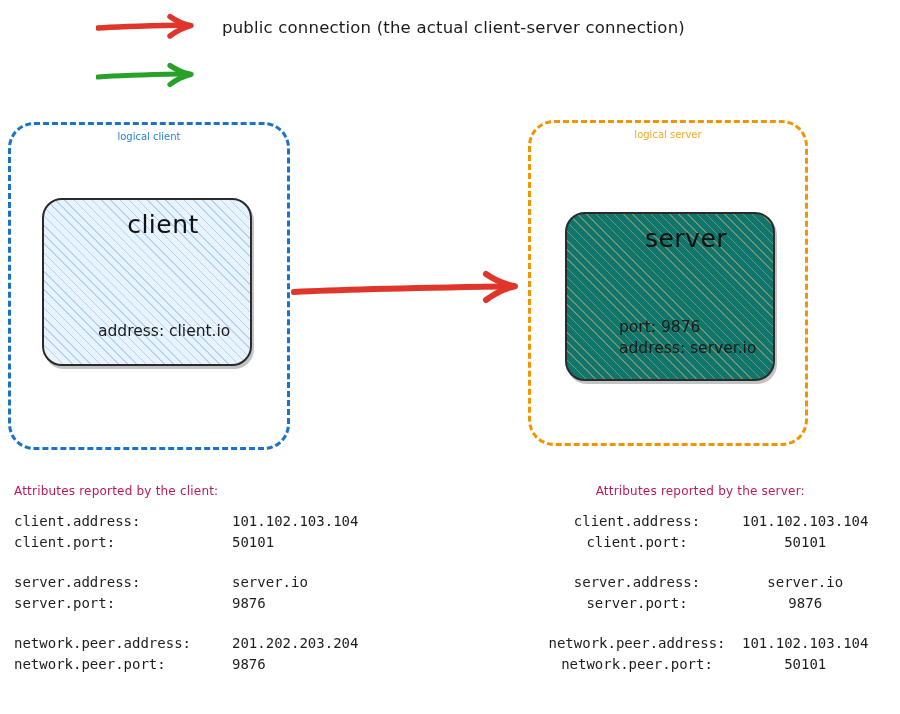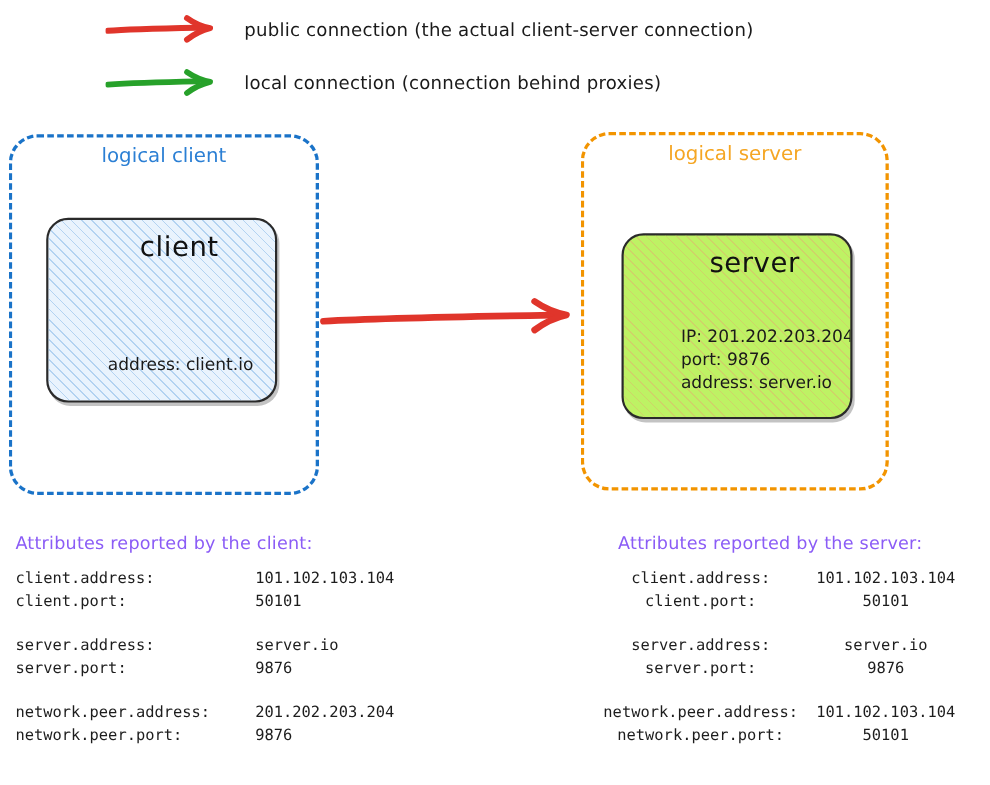--- a/index.html
+++ b/index.html
@@ -45,41 +45,41 @@
   }
   #logical-server-box {
     left: 528px; top: 120px; width: 274px; height: 320px;
     border-color: #f29400;
   }
   .logical-label {
     position: absolute;
     top: 6px;
     left: 0; right: 0;
     text-align: center;
-    font-size: 18px;
+    font-size: 10px;
     white-space: nowrap;
   }
   #logical-client-label { color: #2b7fd4; }
   #logical-server-label { color: #f5a623; }
 
   
   .node-box {
     position: absolute;
     border: 2.2px solid #2a2a2a;
     border-radius: 20px;
     box-shadow: 2px 3px 0 rgba(40,40,40,0.28);
     overflow: hidden;
   }
   #client-node {
     left: 42px; top: 198px; width: 206px; height: 164px;
     background-color: #e9f3fd;
   }
   #server-node {
     left: 565px; top: 212px; width: 206px; height: 165px;
-    background-color: #bef264;
+    background-color: #0f766e;
   }
   .hatch {
     position: absolute; inset: 0;
     pointer-events: none;
   }
   #client-node .hatch {
     background-image: repeating-linear-gradient(
       45deg,
       rgba(125,178,229,0.50) 0px,
       rgba(125,178,229,0.50) 1.1px,
@@ -119,22 +119,22 @@
   #server-node .node-lines { left: 20px; bottom: 20px; }
 
   
   #public-arrow { position: absolute; left: 290px; top: 265px; width: 240px; height: 50px; }
 
   
   .attr-panel { position: absolute; }
   #attr-panel-client { left: 14px; top: 484px; }
   #attr-panel-server { left: 532px; top: 484px; text-align: center; }
   .attr-heading {
-    font-size: 16px;
-    color: #8b5cf6;
+    font-size: 12px;
+    color: #be185d;
     letter-spacing: 0.2px;
     white-space: nowrap;
     margin-bottom: 13px;
   }
   .attr-table {
     font-family: "DejaVu Sans Mono", monospace;
     font-size: 14px;
     line-height: 20.5px;
     color: #1d1d1d;
     border-collapse: collapse;
@@ -155,21 +155,20 @@
       <path d="M74,4.5 C80,8.8 88,12.4 95,13.6 C88,15.4 80,19.4 74,24" stroke="#e0352b" stroke-width="5.4" fill="none" stroke-linecap="round" stroke-linejoin="round"></path>
     </svg>
     <span class="legend-text">public connection (the actual client-server connection)</span>
   </div>
 
   <div class="legend-row" id="legend-row-local">
     <svg class="legend-arrow" viewBox="0 0 104 30">
       <path d="M2,17 C20,15.6 62,14.4 84,14" stroke="#27a12a" stroke-width="5.2" fill="none" stroke-linecap="round"></path>
       <path d="M74,5.5 C80,9.6 88,13 95,14.4 C88,16 80,20 74,24.5" stroke="#27a12a" stroke-width="5.2" fill="none" stroke-linecap="round" stroke-linejoin="round"></path>
     </svg>
-    <span class="legend-text">local connection (connection behind proxies)</span>
   </div>
 
 </div>
 
 <div class="logical-box" id="logical-client-box">
   <div class="logical-label" id="logical-client-label">logical client</div>
 </div>
 
 <div class="node-box" id="client-node">
   <div class="hatch"></div>
@@ -183,21 +182,20 @@
 
 <div class="logical-box" id="logical-server-box">
   <div class="logical-label" id="logical-server-label">logical server</div>
 </div>
 
 <div class="node-box" id="server-node">
   <div class="hatch"></div>
   <div class="node-inner">
     <div class="node-title">server</div>
     <div class="node-lines">
-      <div>IP: 201.202.203.204</div>
       <div>port: 9876</div>
       <div>address: server.io</div>
     </div>
   </div>
 </div>
 
 <svg id="public-arrow" viewBox="0 0 240 50">
   <path d="M4,27 C50,24.5 150,22.5 212,21.5" stroke="#e0352b" stroke-width="6" fill="none" stroke-linecap="round"></path>
   <path d="M196,9 C204,14.6 214,19 225,21.3 C214,23.6 204,29 196,35" stroke="#e0352b" stroke-width="6" fill="none" stroke-linecap="round" stroke-linejoin="round"></path>
 </svg>

